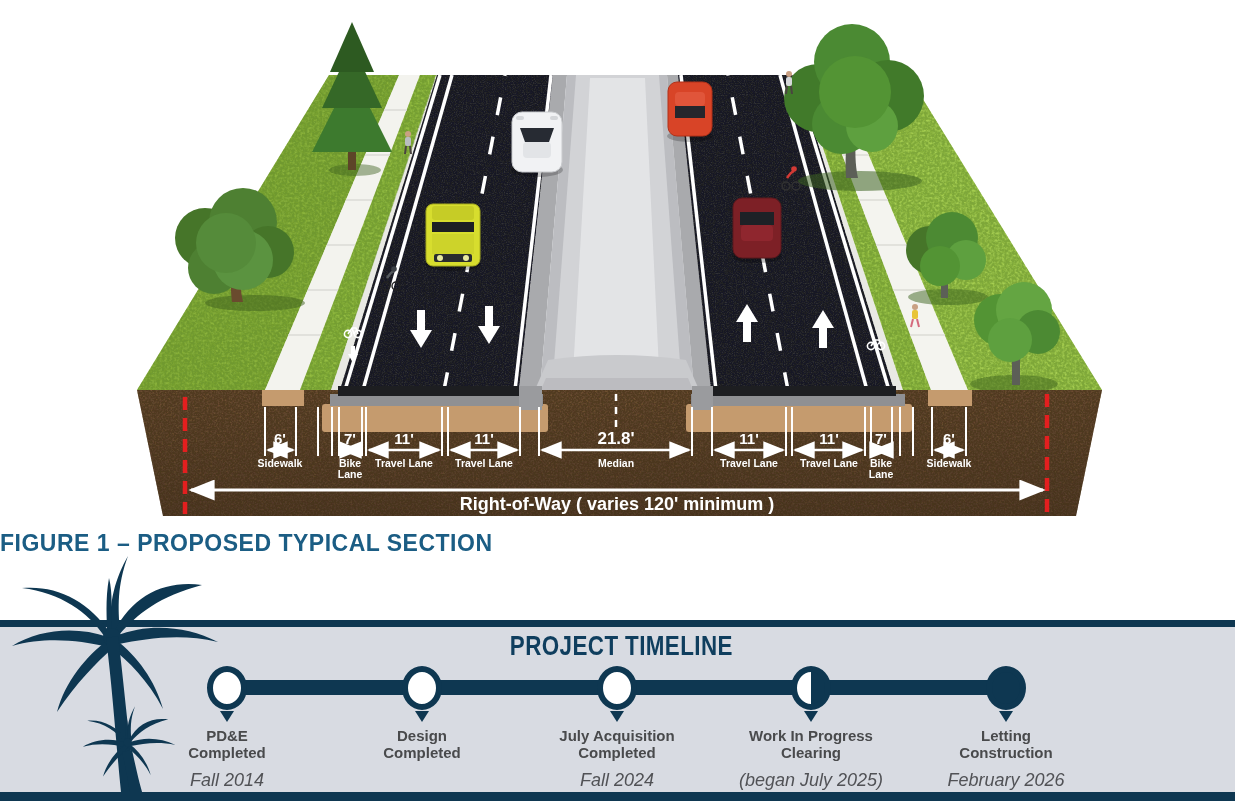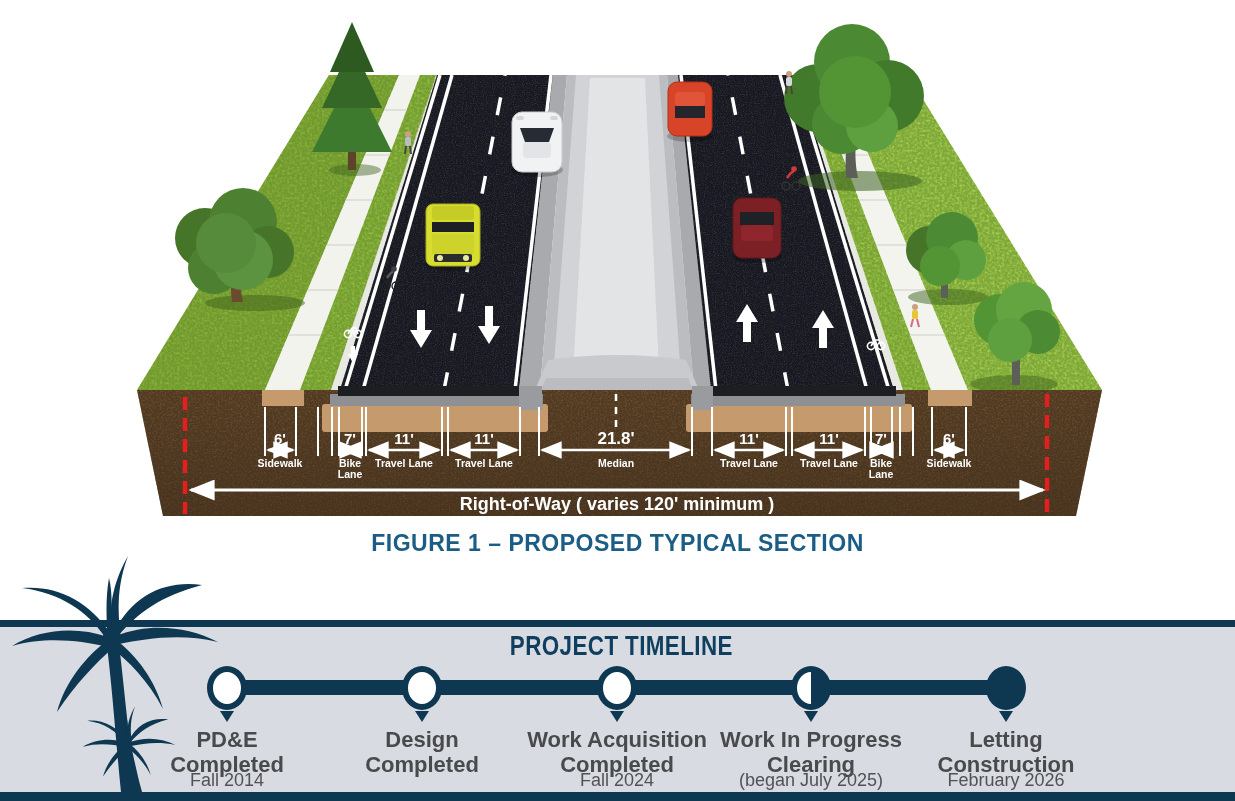--- a/index.html
+++ b/index.html
@@ -1,38 +1,38 @@
 <!DOCTYPE html>
 <html><head>
 <meta charset="utf-8">
 <style>
   html,body{margin:0;padding:0;background:#ffffff;}
   .canvas{position:relative;width:1235px;height:801px;overflow:hidden;background:#fff;
           font-family:"Liberation Sans",sans-serif;}
   .scene{position:absolute;left:0;top:0;}
-  .caption{position:absolute;left:0;top:530px;width:1235px;text-align:center;
+  .caption{position:absolute;left:0;top:530px;width:1235px;text-align:left;
            font-size:23px;font-weight:bold;letter-spacing:.5px;color:#1b5d84;}
   .band{position:absolute;left:0;top:620px;width:1235px;height:172px;background:#d8dbe2;
         border-top:7px solid #0e3751;box-sizing:content-box;z-index:1;}
   .bottom-bar{position:absolute;left:0;top:792px;width:1235px;height:9px;background:#0e3751;z-index:6;}
   .timeline-title{position:absolute;top:3px;left:4px;width:100%;display:flex;justify-content:center;}
   .timeline-title span{display:inline-block;transform:scaleX(.8);font-size:28px;font-weight:bold;
         letter-spacing:.5px;color:#0f3e5e;}
   .track{position:absolute;top:53px;left:227px;width:779px;height:15px;background:#0e3751;z-index:2;}
   .milestone{position:absolute;top:0;width:200px;height:172px;text-align:center;z-index:5;}
   .node{position:absolute;top:39px;left:50%;margin-left:-20px;width:40px;height:44px;
         border:6px solid #0e3751;border-radius:50%;background:#fff;box-sizing:border-box;}
   .node[data-state="half"]{background:linear-gradient(90deg,#ffffff 0 50%,#0e3751 50% 100%);}
   .node[data-state="full"]{background:#0e3751;}
   .pointer{position:absolute;top:84px;left:50%;margin-left:-7px;width:0;height:0;
         border-left:7px solid transparent;border-right:7px solid transparent;border-top:11px solid #0e3751;}
-  .m-title{position:absolute;top:101px;left:0;width:100%;font-size:22px;font-weight:bold;
+  .m-title{position:absolute;top:101px;left:0;width:100%;font-size:15px;font-weight:bold;
         color:#494a4c;line-height:1.12;}
   .m-title span{display:block;}
-  .m-date{position:absolute;top:143px;left:0;width:100%;font-size:18px;color:#515256;}
+  .m-date{position:absolute;top:143px;left:0;width:100%;font-size:18px;color:#515256;font-style:italic;}
   .palm{position:absolute;left:8px;top:542px;z-index:4;}
   .dimnum{fill:#fff;font-weight:bold;font-size:15px;text-anchor:middle;}
   .dimnum-big{fill:#fff;font-weight:bold;font-size:17px;text-anchor:middle;}
   .dimlab{fill:#fff;font-weight:bold;font-size:10.5px;text-anchor:middle;}
   .rowlab{fill:#fff;font-weight:bold;font-size:18px;text-anchor:middle;}
 </style>
 </head>
 <body>
 
 <div class="canvas">
@@ -328,21 +328,21 @@
       <div class="m-title">
         <span>Design</span>
           <span>Completed</span>
       </div>
     </div>
 
     <div class="milestone" style="left:517px">
       <span class="node" data-state="open"></span>
       <span class="pointer"></span>
       <div class="m-title">
-        <span>Work Acquisition</span>
+        <span>July Acquisition</span>
           <span>Completed</span>
       </div>
       <div class="m-date">Fall 2024</div>
     </div>
 
     <div class="milestone" style="left:711px">
       <span class="node" data-state="half"></span>
       <span class="pointer"></span>
       <div class="m-title">
         <span>Work In Progress</span>

